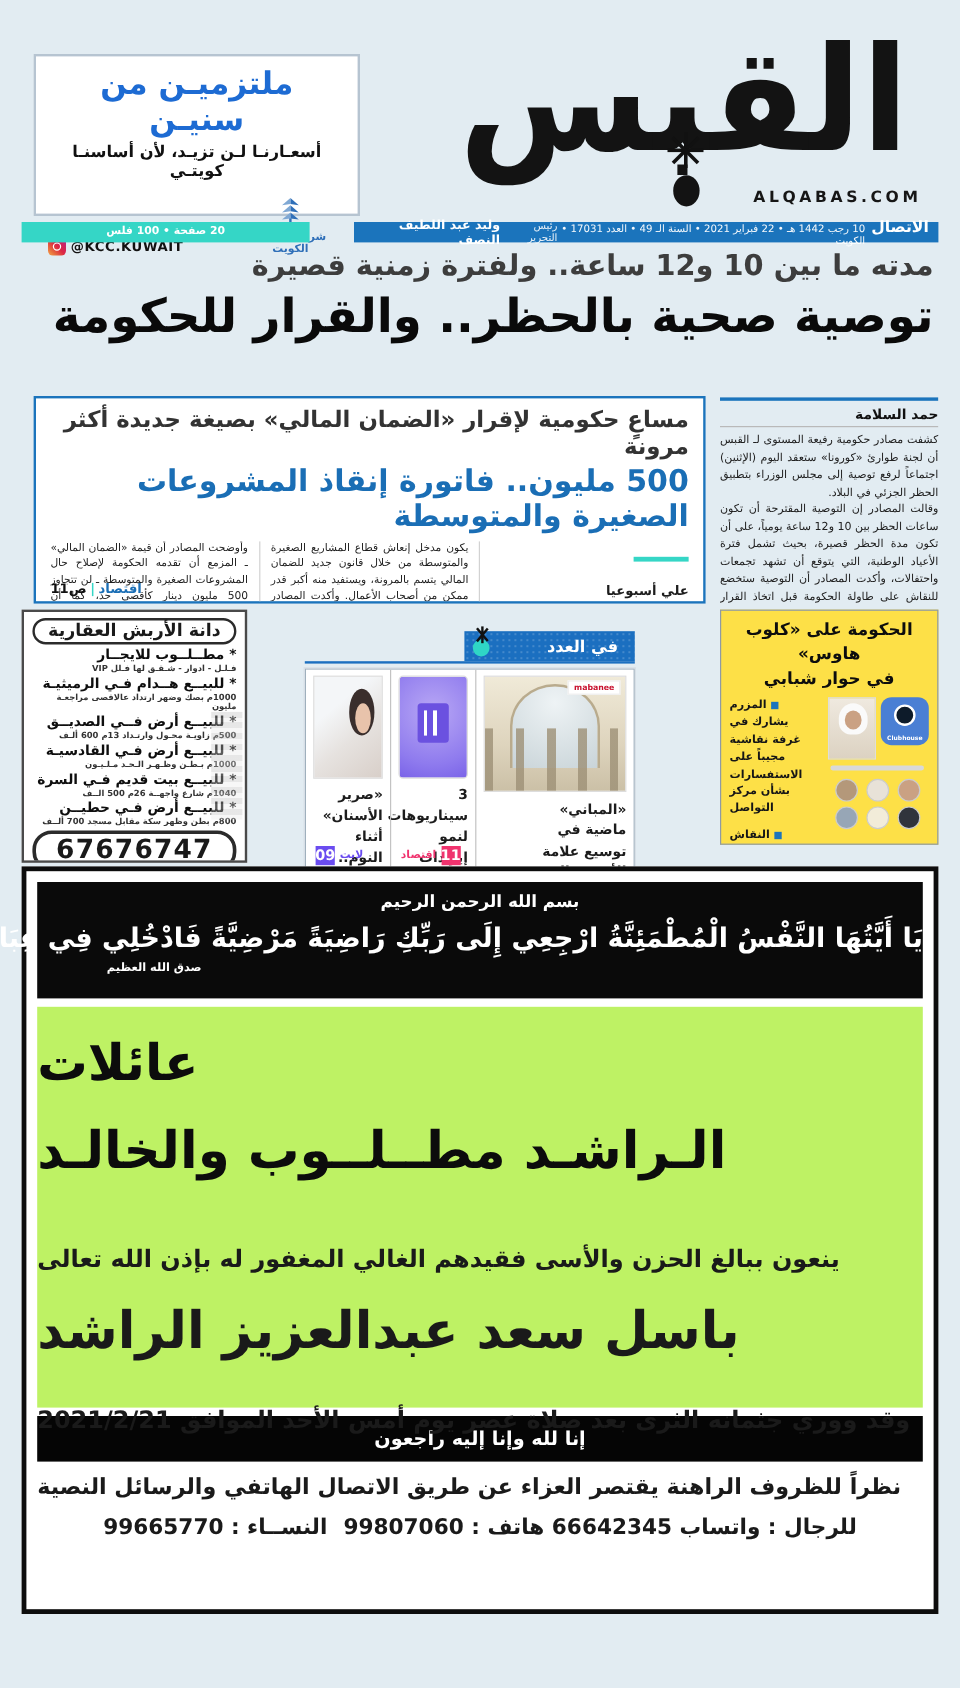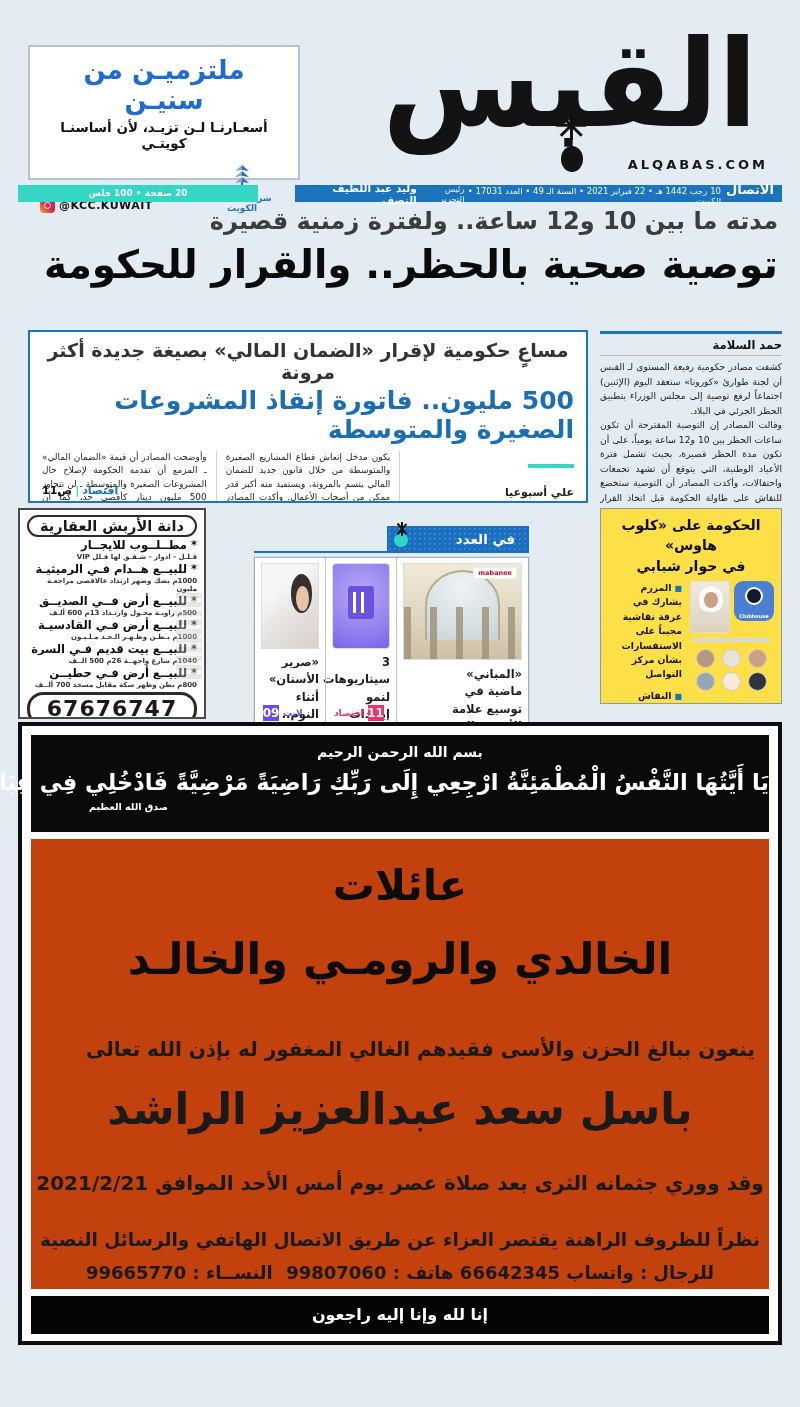--- a/index.html
+++ b/index.html
@@ -59,21 +59,21 @@
 
   
   .lead-col { left:600px; top:331px; width:182px; height:172px; direction:rtl; overflow:hidden; }
   .rule-blue { height:3px; background:#1b74bc; margin-bottom:4px; }
   .byline { font-size:11.5px; font-weight:800; color:#111; padding-bottom:3px; border-bottom:1px solid #b9b9b9; margin-bottom:4px; }
   .body-text { font-size:9.2px; line-height:1.58; text-align:justify; color:#212121; white-space:pre-line; font-weight:500; }
 
   
   .econ-box { left:28px; top:330px; width:560px; height:173px; background:#fff; border:2px solid #1b74bc;
               padding:7px 12px 6px; direction:rtl; overflow:hidden; }
-  .econ-kicker { text-align:center; font-size:19px; font-weight:700; color:#333; }
+  .econ-kicker { text-align:right; font-size:19px; font-weight:700; color:#333; }
   .econ-head { text-align:right; font-size:25px; font-weight:900; color:#1a6eb5; margin-top:3px; letter-spacing:-.5px; }
   .econ-cols { display:flex; direction:rtl; margin-top:7px; height:92px; overflow:hidden; }
   .econ-col { flex:1; font-size:8.9px; line-height:1.5; text-align:justify; color:#1d1d1d; font-weight:500; white-space:pre-line; }
   .econ-col + .econ-col { margin-right:9px; padding-right:9px; border-right:1px solid #d2d2d2; }
   .teal-bar { width:46px; height:4px; background:#35d6c6; margin-bottom:3px; }
   .econ-byline { font-size:11px; font-weight:800; margin-bottom:4px; }
   .tag { position:absolute; left:12px; bottom:4px; direction:rtl; font-weight:800; font-size:11px; }
   .tag .t-section { color:#1a6eb5; }
   .tag .t-pipe { color:#35d6c6; margin:0 3px; }
   .tag .t-page { color:#111; }
@@ -145,34 +145,34 @@
   .ch-app .lbl { position:absolute; bottom:2px; left:0; right:0; text-align:center; color:#fff; font-size:5px; font-weight:700; }
   .ch-man { width:40px; height:52px; background:linear-gradient(#efe9df,#dcd2c2); position:relative; border:1px solid #ddd; }
   .ch-man .ghutra { position:absolute; left:8px; top:4px; width:24px; height:26px; background:#fafafa; border-radius:50% 50% 40% 40%; }
   .ch-man .face2 { position:absolute; left:13px; top:10px; width:14px; height:16px; background:#caa183; border-radius:50%; }
   .ch-cap-line { height:4px; background:#d9d9d9; margin:5px 4px 0; border-radius:2px; }
   .avatars { display:flex; flex-wrap:wrap; gap:4px 7px; margin-top:7px; justify-content:center; }
   .avatar { width:19px; height:19px; border-radius:50%; border:1px solid #ccc; }
   .av1{background:#caa183;} .av2{background:#e8e2d8;} .av3{background:#b4987a;}
   .av4{background:#30343c;} .av5{background:#f2ecd9;} .av6{background:#97a6b6;}
   .club-bullets { flex:1; }
-  .bullet { font-size:9.3px; font-weight:700; line-height:1.55; text-align:right; color:#161616; margin-bottom:7px; }
+  .bullet { font-size:9.3px; font-weight:700; line-height:1.55; text-align:left; color:#161616; margin-bottom:7px; }
   .bullet .sq { color:#1b74bc; font-size:8px; margin-left:3px; }
 
   
   .obit { left:18px; top:722px; width:764px; height:623px; background:#fff; border:4px solid #0d0d0d; padding:9px; }
   .ob-header { background:#0a0a0a; color:#fff; height:97px; text-align:center; padding-top:9px; }
   .ob-basmala { font-size:14px; font-weight:800; }
   .ob-verse { font-size:22.5px; font-weight:800; margin-top:9px; direction:rtl; white-space:nowrap; }
   .ob-sadaqa { font-size:9.5px; font-weight:700; text-align:left; padding-left:58px; margin-top:6px; }
-  .ob-body { background:#c2410c; margin-top:7px; height:450px; position:relative; text-align:center; direction:rtl; }
+  .ob-body { background:#bef264; margin-top:7px; height:334px; position:relative; text-align:left; direction:rtl; }
   .ob-body > div { position:absolute; left:0; right:0; }
   .ob-families-word { top:22px; font-size:42px; font-weight:900; color:#0c0c0c; }
   .ob-families { top:95px; font-size:43px; font-weight:900; color:#0c0c0c; letter-spacing:1px; }
-  .ob-announce { top:198px; font-size:20px; font-weight:800;margin-left:41px; }
+  .ob-announce { top:198px; font-size:20px; font-weight:800; }
   .ob-deceased { top:245px; font-size:43px; font-weight:900; letter-spacing:1px; }
   .ob-burial { top:332px; font-size:20px; font-weight:800; }
   .ob-note { top:390px; font-size:18.5px; font-weight:800; }
   .ob-phones { top:423px; display:flex; direction:rtl; justify-content:space-between; padding:0 55px; font-size:18px; font-weight:800; }
   .ob-footer { background:#050505; margin-top:7px; height:38px; color:#fff; text-align:center;
                line-height:38px; font-size:16px; font-weight:800; direction:rtl; }
 </style>
 </head>
 <body>
 
@@ -376,21 +376,21 @@
 </div>
 
 <div class="abs obit">
   <div class="ob-header">
     <div class="ob-basmala">بسم الله الرحمن الرحيم</div>
     <div class="ob-verse">يَا أَيَّتُهَا النَّفْسُ الْمُطْمَئِنَّةُ ارْجِعِي إِلَى رَبِّكِ رَاضِيَةً مَرْضِيَّةً فَادْخُلِي فِي عِبَادِي وَادْخُلِي جَنَّتِي</div>
     <div class="ob-sadaqa">صدق الله العظيم</div>
   </div>
   <div class="ob-body">
     <div class="ob-families-word">عائلات</div>
-    <div class="ob-families">الخالدي والرومـي والخالـد</div>
+    <div class="ob-families">الـراشـد مطــلــوب والخالـد</div>
     <div class="ob-announce">ينعون ببالغ الحزن والأسى فقيدهم الغالي المغفور له بإذن الله تعالى</div>
     <div class="ob-deceased">باسل سعد عبدالعزيز الراشد</div>
     <div class="ob-burial">وقد ووري جثمانه الثرى بعد صلاة عصر يوم أمس الأحد الموافق 2021/2/21</div>
     <div class="ob-note">نظراً للظروف الراهنة يقتصر العزاء عن طريق الاتصال الهاتفي والرسائل النصية</div>
     <div class="ob-phones">
       <span>للرجال : واتساب 66642345   هاتف : 99807060</span>
       <span>النســاء : 99665770</span>
     </div>
   </div>
   <div class="ob-footer">إنا لله وإنا إليه راجعون</div>

